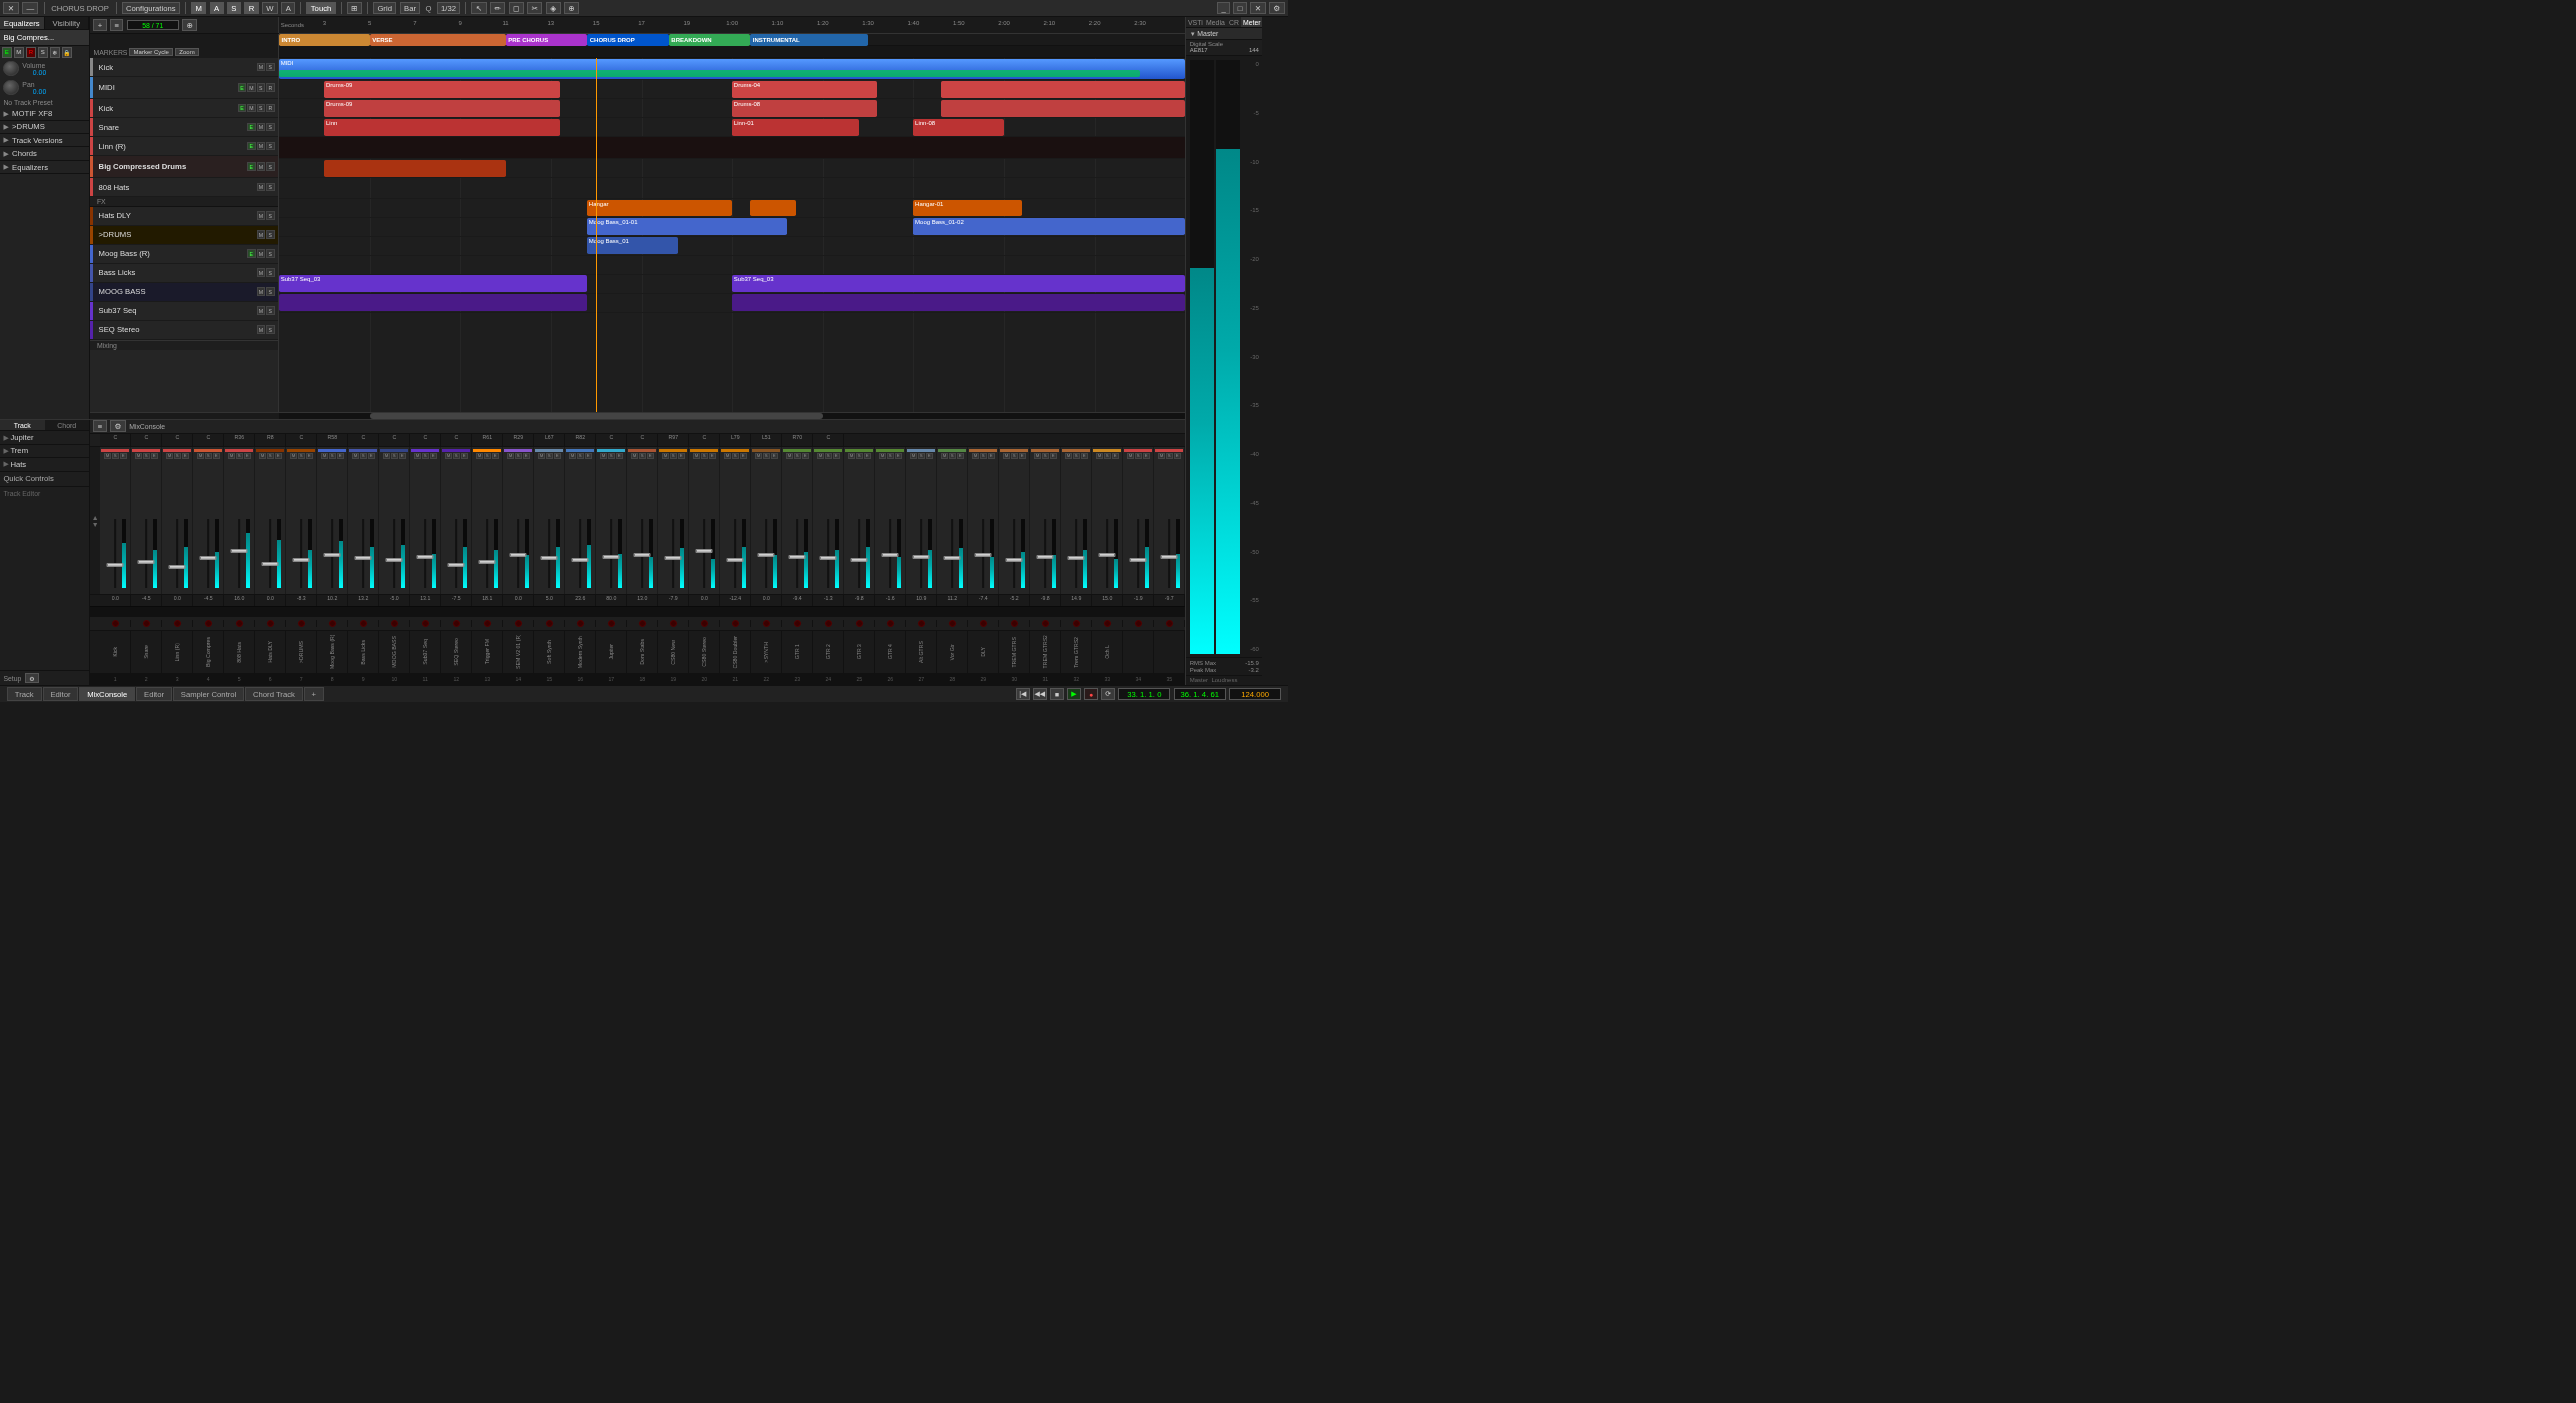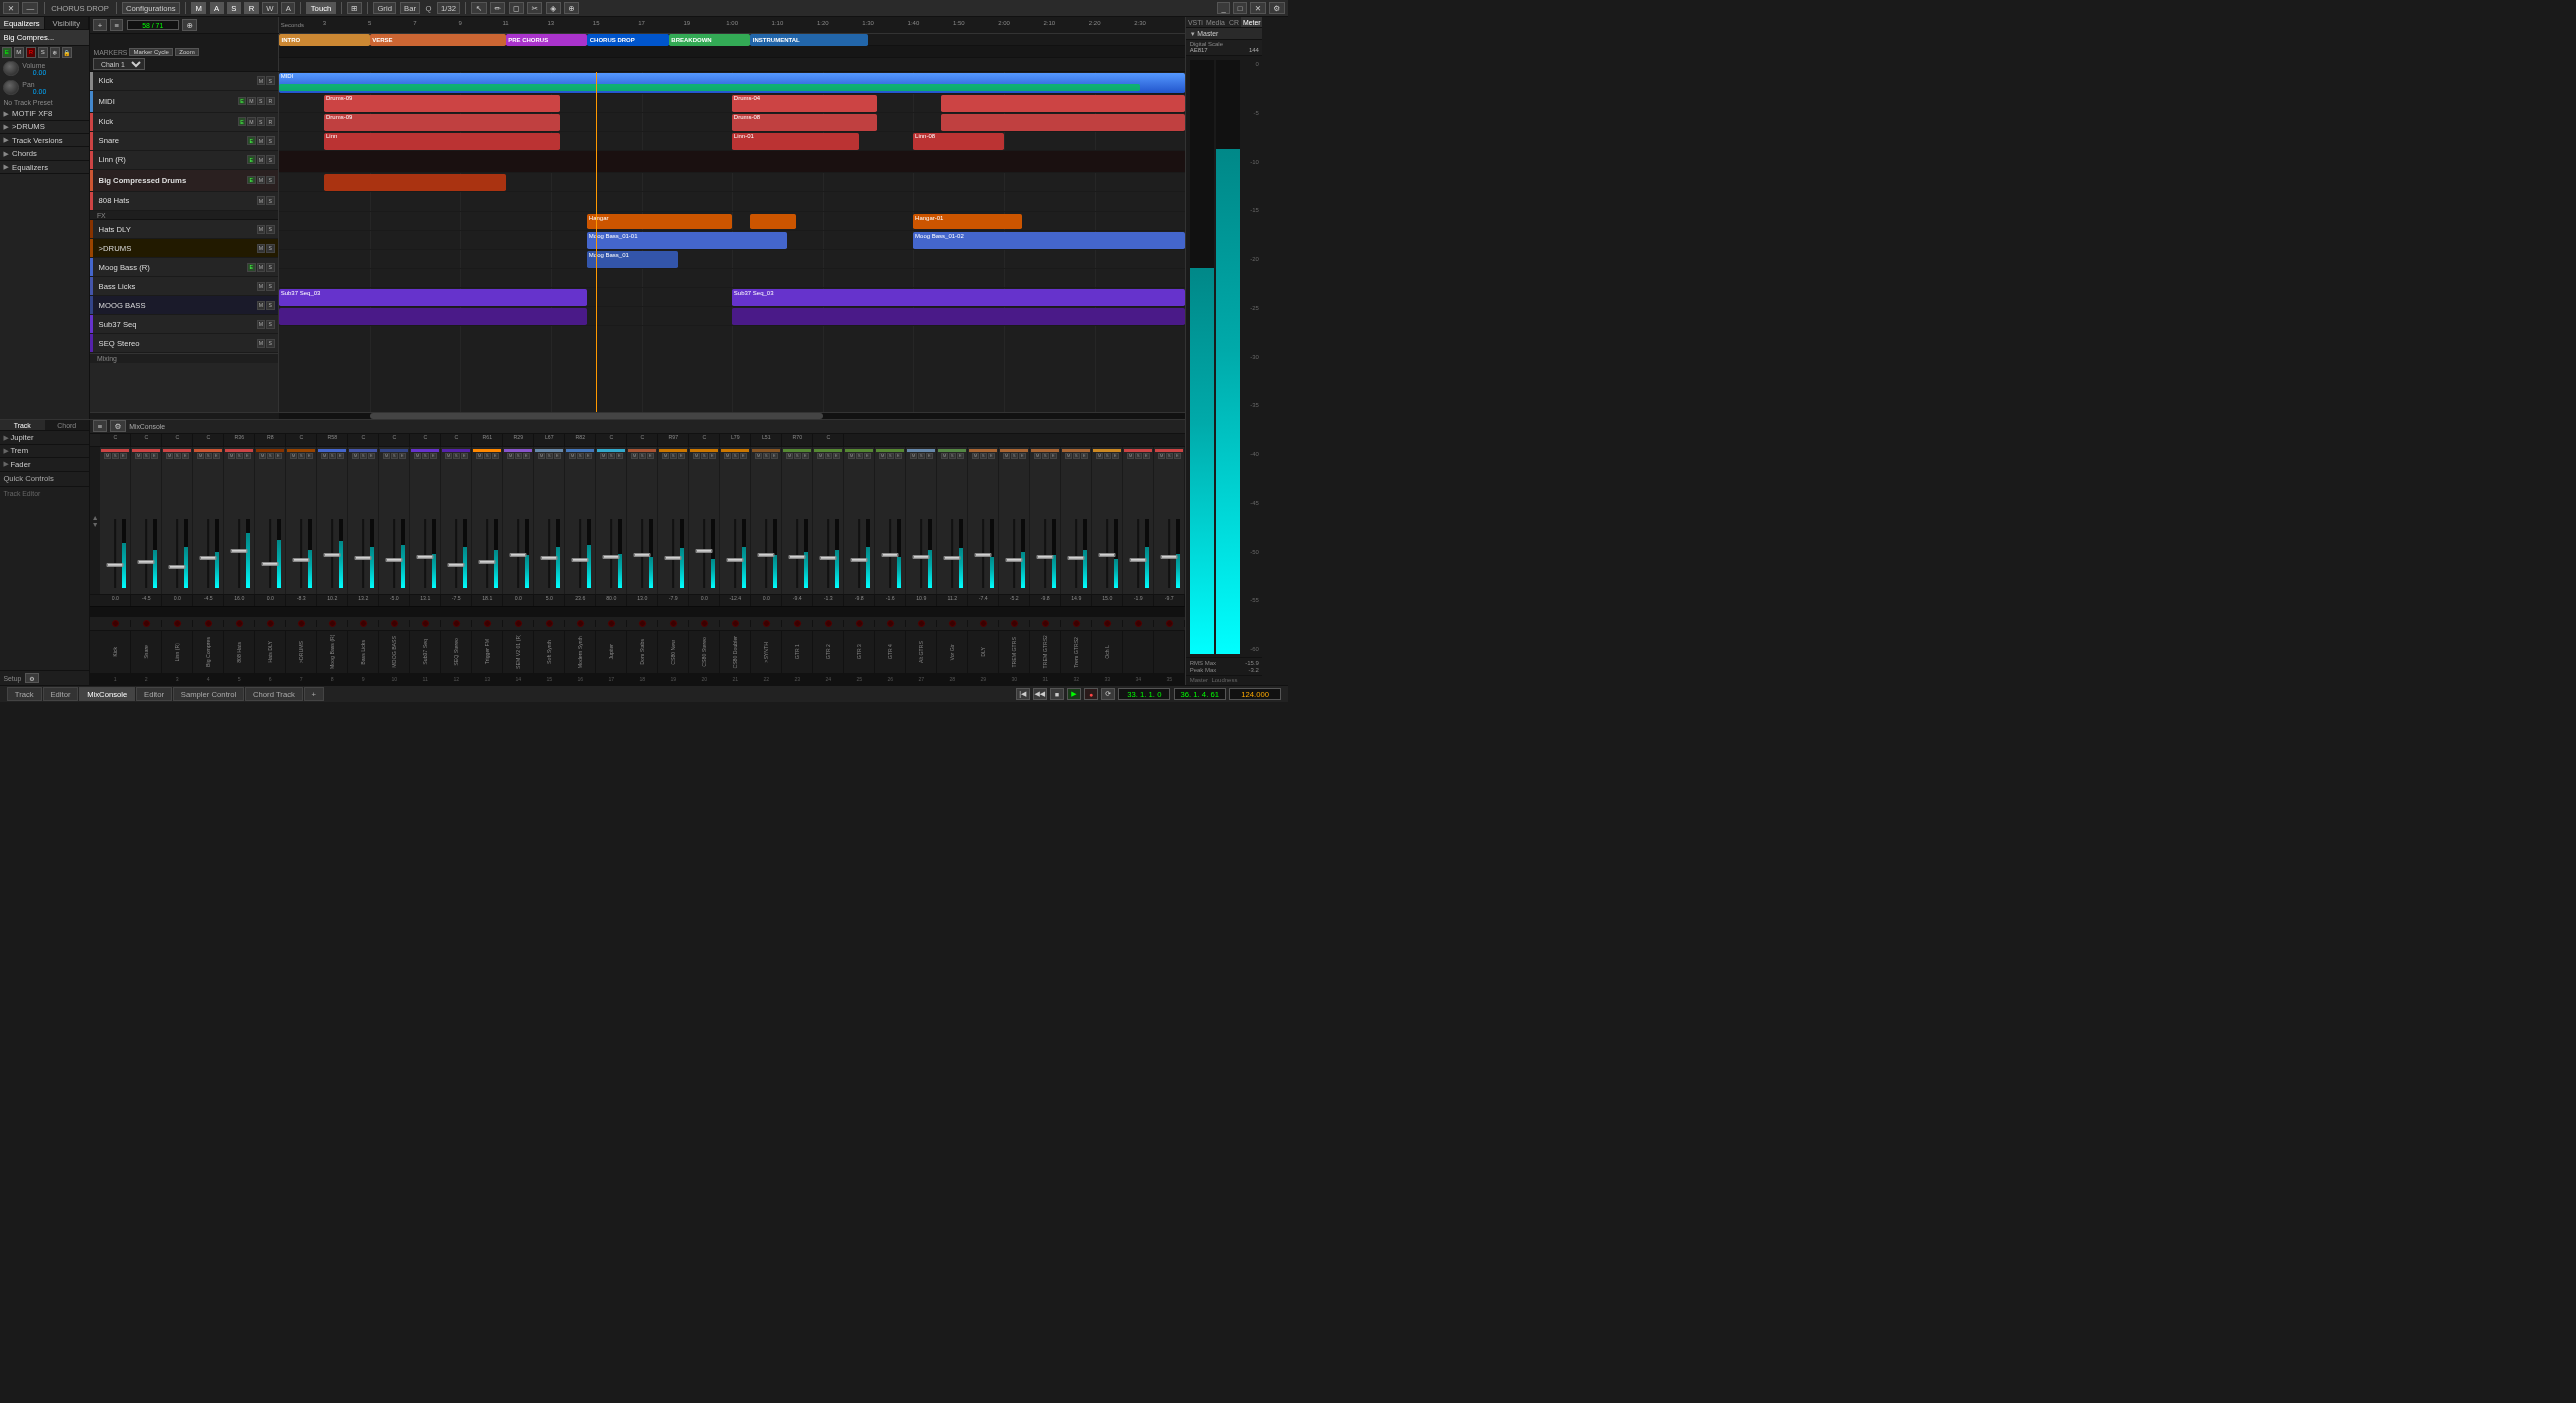--- a/index.html
+++ b/index.html
@@ -558,28 +558,20 @@
         <div style="display:flex; flex-shrink:0;">
           <div style="width:189px; flex-shrink:0; background:#1a1a1a; border-right:0.9px solid #333; height:12px; display:flex; align-items:center; padding:0 3.4px; gap:1.7px;">
             <span style="font-size:6.9px;color:#888;">MARKERS</span>
             <div class="toolbar-btn" style="font-size:6px;height:8.6px;">Marker Cycle</div>
             <div class="toolbar-btn" style="font-size:6px;height:8.6px;">Zoom</div>
           </div>
           <div class="arr-marker-row" style="flex:1;">
           </div>
         </div>
 
-        <div style="display:flex; height:13.7px; flex-shrink:0; background:#1a1a1a; border-bottom:0.9px solid #111;">
-          <div style="width:189px; flex-shrink:0; border-right:0.9px solid #333; display:flex; align-items:center; padding:0 3.4px;">
-            <select class="chain-selector">
-              <option>Chain 1</option>
-            </select>
-          </div>
-          <div style="flex:1; background:#1a1a1a;"></div>
-        </div>
 
         <div style="display:flex; flex:1; overflow:hidden;">
 
           <div style="width:189px; flex-shrink:0; overflow-y:auto; background:#252525; border-right:0.9px solid #333;">
 
             <div class="track-item">
               <div class="track-color-bar" style="background:#888;"></div>
               <span class="track-name">Kick</span>
               <div class="track-btns">
                 <div class="track-btn">M</div>
@@ -823,21 +815,21 @@
         <div class="ll-section">
           <div class="ll-section-header">
             <span class="arrow">▶</span>
             <span>Trem</span>
           </div>
         </div>
 
         <div class="ll-section">
           <div class="ll-section-header">
             <span class="arrow">▶</span>
-            <span>Fader</span>
+            <span>Hats</span>
           </div>
         </div>
 
         <div class="quick-controls-label">
           <span>Quick Controls</span>
         </div>
 
         <div style="flex:1; padding:3.4px; display:flex; flex-direction:column; gap:3.4px;">
           <div style="font-size:6.9px; color:#666;">Track Editor</div>
         </div>

